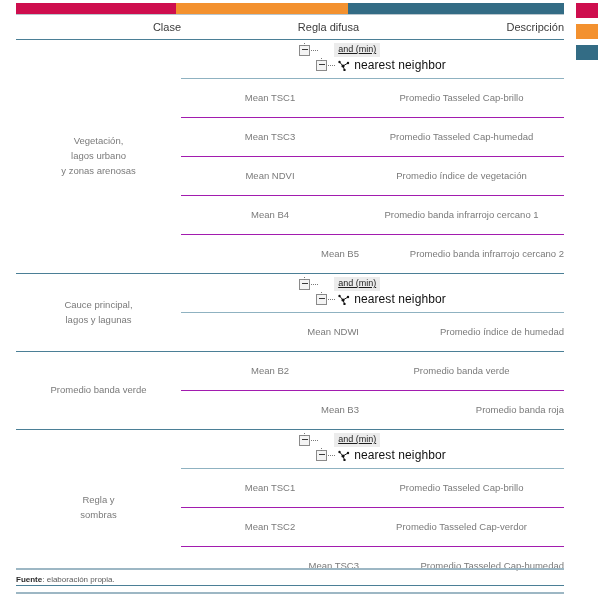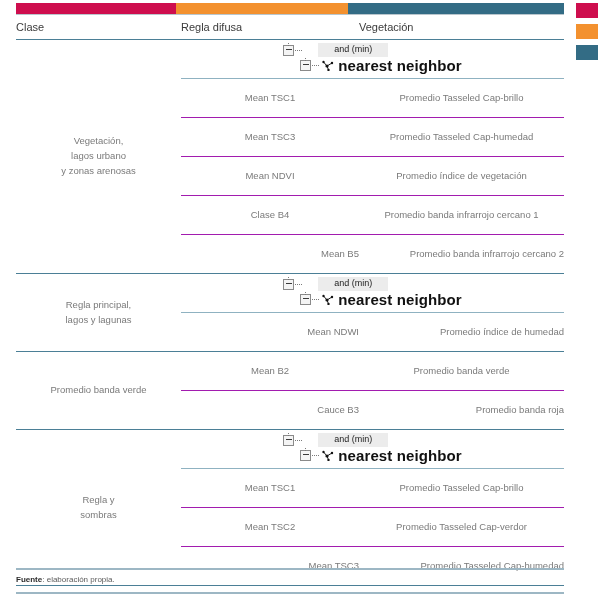--- a/index.html
+++ b/index.html
@@ -45,21 +45,21 @@
     table-layout:fixed;
   }
   table.fz col.c-clase{width:165px;}
   table.fz col.c-regla{width:178px;}
   table.fz col.c-desc {width:205px;}
 
   table.fz th{
     font-weight:normal;
     font-size:11px;
     color:#3b3b3b;
-    text-align:left;
+    text-align:right;
     padding:4px 0 6px 0;
     border-bottom:1.6px solid #4b7f96;
   }
   table.fz td{
     font-size:9.5px;
     color:#7a7a7a;
     text-align:center;
     vertical-align:middle;
     padding:0;
     height:38px;
@@ -118,30 +118,31 @@
   }
   .dots{
     width:7px;height:1px;flex:0 0 7px;
     background:repeating-linear-gradient(to right,#7a7a7a 0 1px,transparent 1px 2px);
     margin-right:3px;
   }
   .lbl-and{
     font-size:9px;
     color:#1d1d1d;
     background:#ececec;
-    padding:0 16px;
+    padding:0 4px;
     font-family:"Liberation Sans","DejaVu Sans",sans-serif;
     margin-left:13px;
+    text-decoration:underline;
   }
   .nn-icon{
     width:12px;height:11px;flex:0 0 12px;margin-right:4px;position:relative;
   }
   .lbl-nn{
-    font-size:15px;
-    font-weight:bold;
+    font-size:12px;
+    font-weight:normal;
     color:#111111;
     letter-spacing:.1px;
   }
 
   
   .foot-rule-top{
     position:absolute;left:16px;top:568px;width:548px;height:1.6px;background:#9db7c4;
   }
   .foot{
     position:absolute;left:16px;top:575px;width:548px;
@@ -171,21 +172,21 @@
 <table class="fz">
   <colgroup>
     <col class="c-clase">
       <col class="c-regla">
       <col class="c-desc">
   </colgroup>
   <thead>
     <tr>
       <th>Clase</th>
       <th>Regla difusa</th>
-      <th>Vegetación</th>
+      <th>Descripción</th>
     </tr>
   </thead>
   <tbody id="tbody">
       <tr>
         <td class="clase" rowspan="6">
           <div>Vegetación,</div>
           <div>lagos urbano</div>
           <div>y zonas arenosas</div>
         </td>
         <td class="rulecell" colspan="2"><div class="tree"><div class="node lvl1">
@@ -213,30 +214,30 @@
       </tr>
       <tr class="">
         <td class="cell">Mean TSC3</td>
         <td class="cell">Promedio Tasseled Cap-humedad</td>
       </tr>
       <tr class="">
         <td class="cell">Mean NDVI</td>
         <td class="cell">Promedio índice de vegetación</td>
       </tr>
       <tr class="">
-        <td class="cell">Clase B4</td>
+        <td class="cell">Mean B4</td>
         <td class="cell">Promedio banda infrarrojo cercano 1</td>
       </tr>
       <tr class="group-end">
         <td class="cell">Mean B5</td>
         <td class="cell">Promedio banda infrarrojo cercano 2</td>
       </tr>
       <tr>
         <td class="clase" rowspan="2">
-          <div>Regla principal,</div>
+          <div>Cauce principal,</div>
           <div>lagos y lagunas</div>
         </td>
         <td class="rulecell" colspan="2"><div class="tree"><div class="node lvl1">
               <span class="exp"></span>
               <span class="dots"></span>
               <span class="lbl-and">and (min)</span>
             </div><div class="node lvl2">
               <span class="exp"></span>
               <span class="dots"></span>
               <span class="nn-icon"><svg width="12" height="11" viewBox="0 0 12 11">
@@ -256,21 +257,21 @@
         <td class="cell">Promedio índice de humedad</td>
       </tr>
       <tr class="">
         <td class="clase" rowspan="2">
           <div>Promedio banda verde</div>
         </td>
         <td class="cell">Mean B2</td>
         <td class="cell">Promedio banda verde</td>
       </tr>
       <tr class="group-end">
-        <td class="cell">Cauce B3</td>
+        <td class="cell">Mean B3</td>
         <td class="cell">Promedio banda roja</td>
       </tr>
       <tr>
         <td class="clase" rowspan="4">
           <div>Regla y</div>
           <div>sombras</div>
         </td>
         <td class="rulecell" colspan="2"><div class="tree"><div class="node lvl1">
               <span class="exp"></span>
               <span class="dots"></span>

